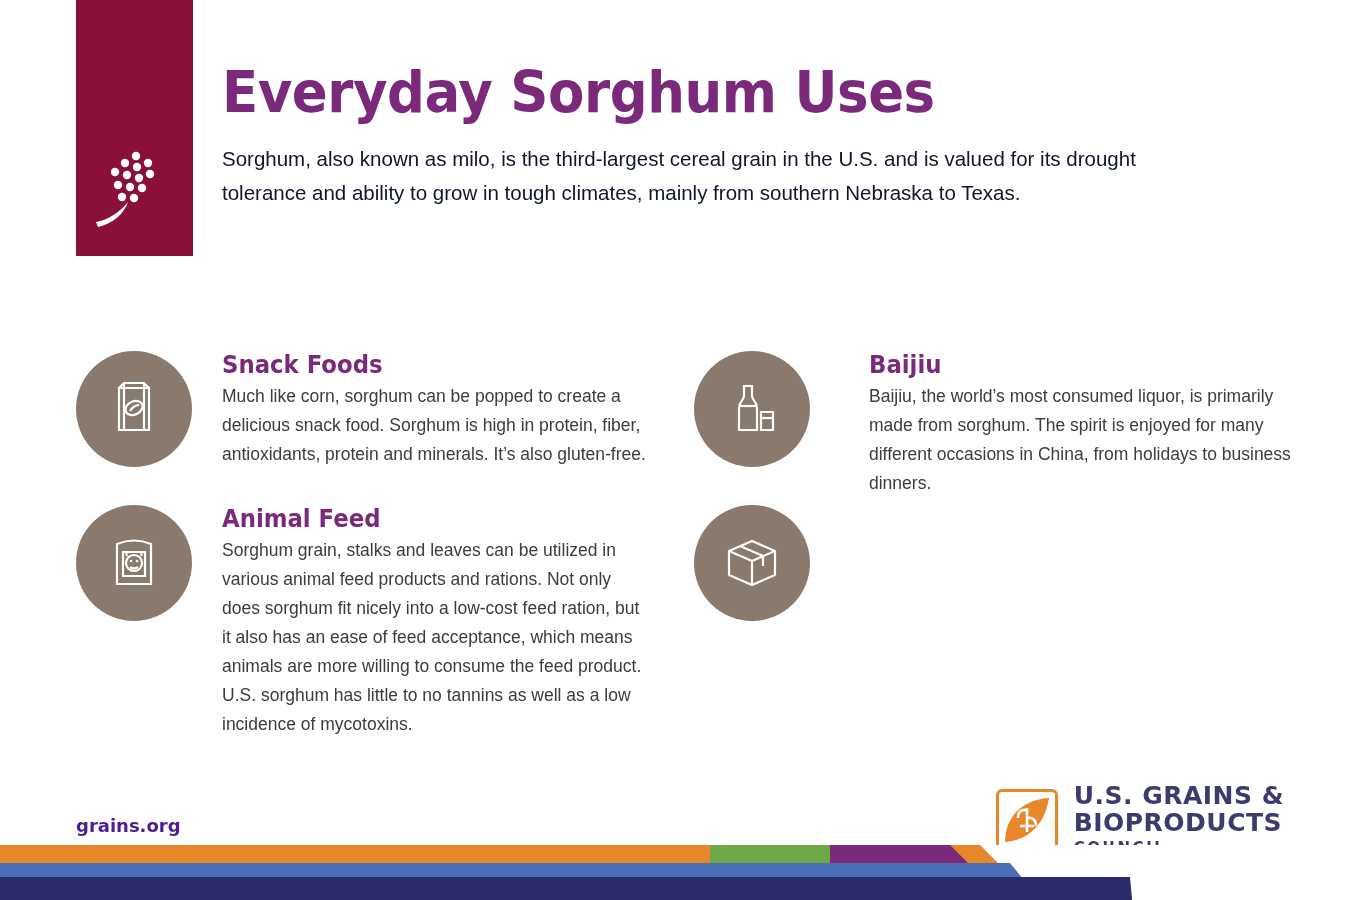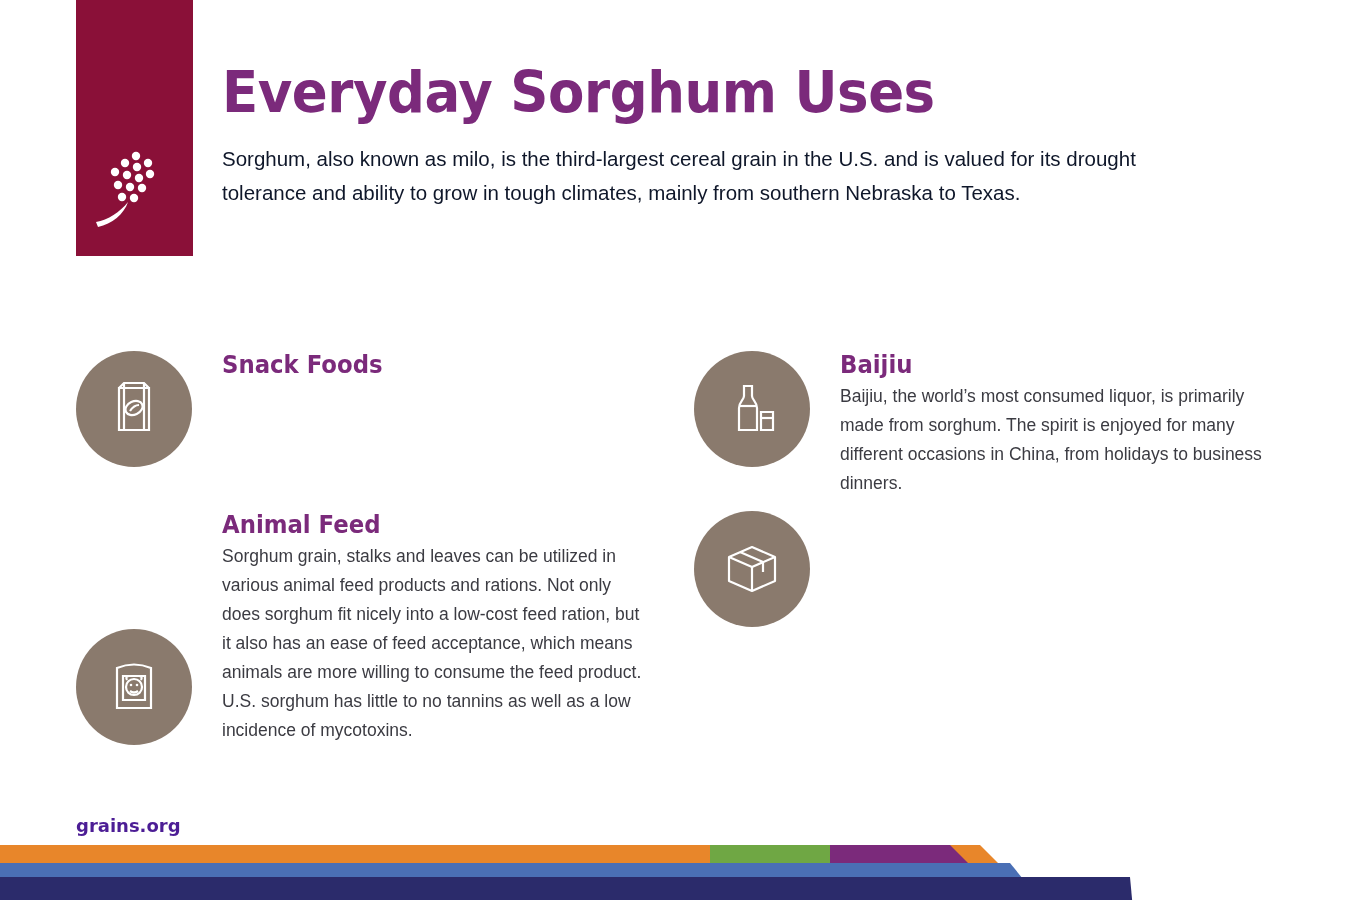--- a/index.html
+++ b/index.html
@@ -54,23 +54,23 @@
     position: absolute;
     left: 76px; top: 307px;
     width: 1200px;
   }
   .item {
     position: absolute;
     display: flex;
     align-items: flex-start;
   }
   .item.col-left  { left: 0px; }
-  .item.col-right { left: 618px; }
+  .item.col-right { left: 618px; gap: 29px; }
   .item.row-1 { top: 0px; margin-top: 44px; }
-  .item.row-2 { top: 204px; align-items: flex-end; }
+  .item.row-2 { top: 198px; }
 
   .icon-circle {
     flex: 0 0 auto;
     width: 116px; height: 116px;
     border-radius: 50%;
     background: #8a7a6d;
     display: flex;
     align-items: center;
     justify-content: center;
   }
@@ -179,20 +179,21 @@
           <path d="M18 12 h30 v42 h-30 z"></path>
           <path d="M18 12 l5 -5 h20 l5 5"></path>
           <path d="M23 7 v47"></path>
           <path d="M43 7 v47"></path>
           <ellipse cx="33" cy="32" rx="9" ry="6.5" transform="rotate(-25 33 32)"></ellipse>
           <path d="M29 35 q4 -6 9 -6"></path>
         </svg>
       </div>
       <div class="item-body">
         <div class="item-title">Snack Foods</div>
+        <div class="item-text">Much like corn, sorghum can be popped to create a delicious snack food. Sorghum is high in protein, fiber, antioxidants, protein and minerals. It’s also gluten-free.</div>
       </div>
     </div>
 
     <div class="item col-right row-1">
       <div class="icon-circle">
         <svg width="66" height="66" viewBox="0 0 66 66" fill="none" stroke="#ffffff" stroke-width="2.2">
           <path d="M25 10 h8 v10 c0 4 5 6 5 12 v22 h-18 v-22 c0 -6 5 -8 5 -12 z"></path>
           <path d="M20 30 h18"></path>
           <path d="M42 36 h12 v18 h-12 z"></path>
           <path d="M42 42 h12"></path>
@@ -231,20 +232,38 @@
           <path d="M35 33 L35 57"></path>
           <path d="M23 18 L46 28 L46 38"></path>
         </svg>
       </div>
     </div>
 
   </div>
 
   <a class="footer-url" href="#">grains.org</a>
 
+  <div class="logo">
+    <div class="logo-mark">
+      <svg width="56" height="56" viewBox="0 0 56 56">
+        <path d="M6 50 C6 26 22 8 50 6 C46 32 30 48 6 50 Z" fill="#e8862a"></path>
+        <g stroke="#ffffff" stroke-width="2.6" fill="none">
+          <path d="M28 40 L28 16"></path>
+          <path d="M28 18 q-9 -1 -9 8"></path>
+          <path d="M28 26 q9 -1 9 8"></path>
+          <path d="M21 34 h14"></path>
+        </g>
+      </svg>
+    </div>
+    <div class="logo-text">
+      <div class="logo-line1">U.S. GRAINS &amp;</div>
+      <div class="logo-line2">BIOPRODUCTS</div>
+      <div class="logo-line3">COUNCIL</div>
+    </div>
+  </div>
 
   <svg class="bars" viewBox="0 0 1350 55" preserveAspectRatio="none">
     <rect x="0" y="0" width="1350" height="55" fill="#ffffff"></rect>
     <polygon points="0,0 980,0 1010,30 0,30" fill="#e8862a"></polygon>
     <polygon points="710,0 830,0 830,18 710,18" fill="#6fa744"></polygon>
     <polygon points="830,0 950,0 980,30 830,30" fill="#7b2a7b"></polygon>
     <polygon points="0,18 1010,18 1040,55 0,55" fill="#4a6fb5"></polygon>
     <polygon points="0,32 1130,32 1210,900 0,900" fill="#2b2b6b"></polygon>
   </svg>
 

